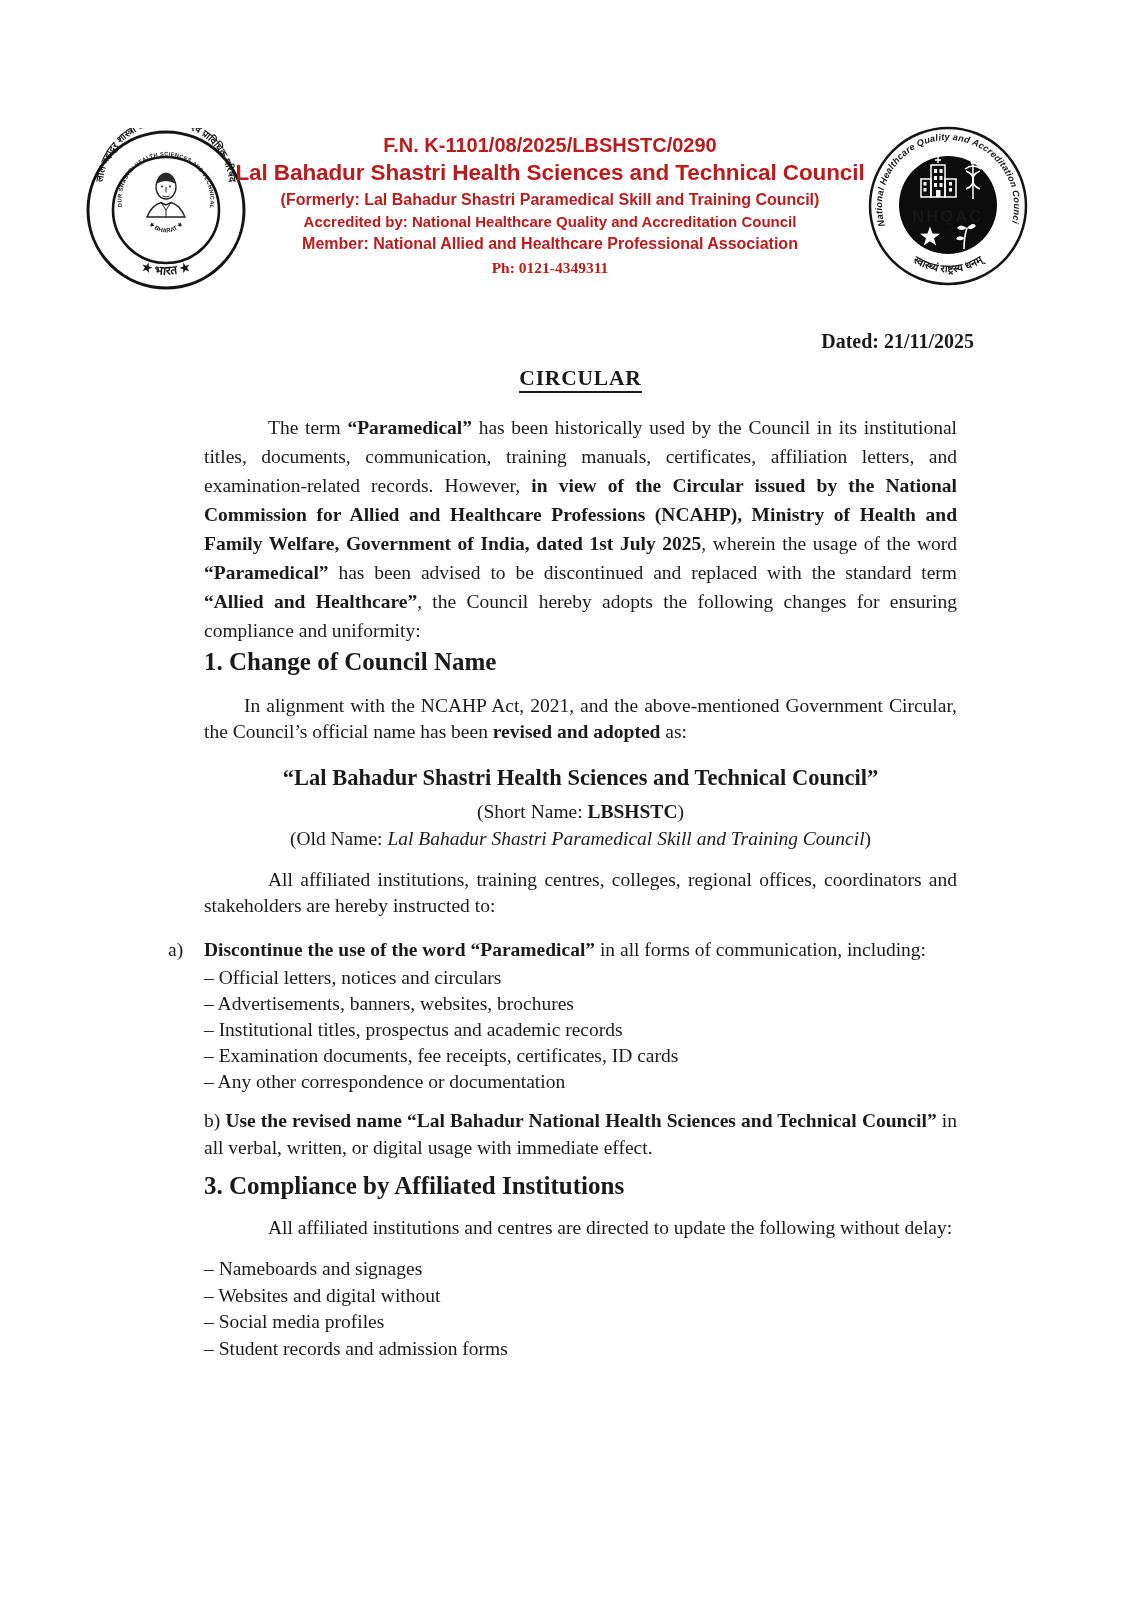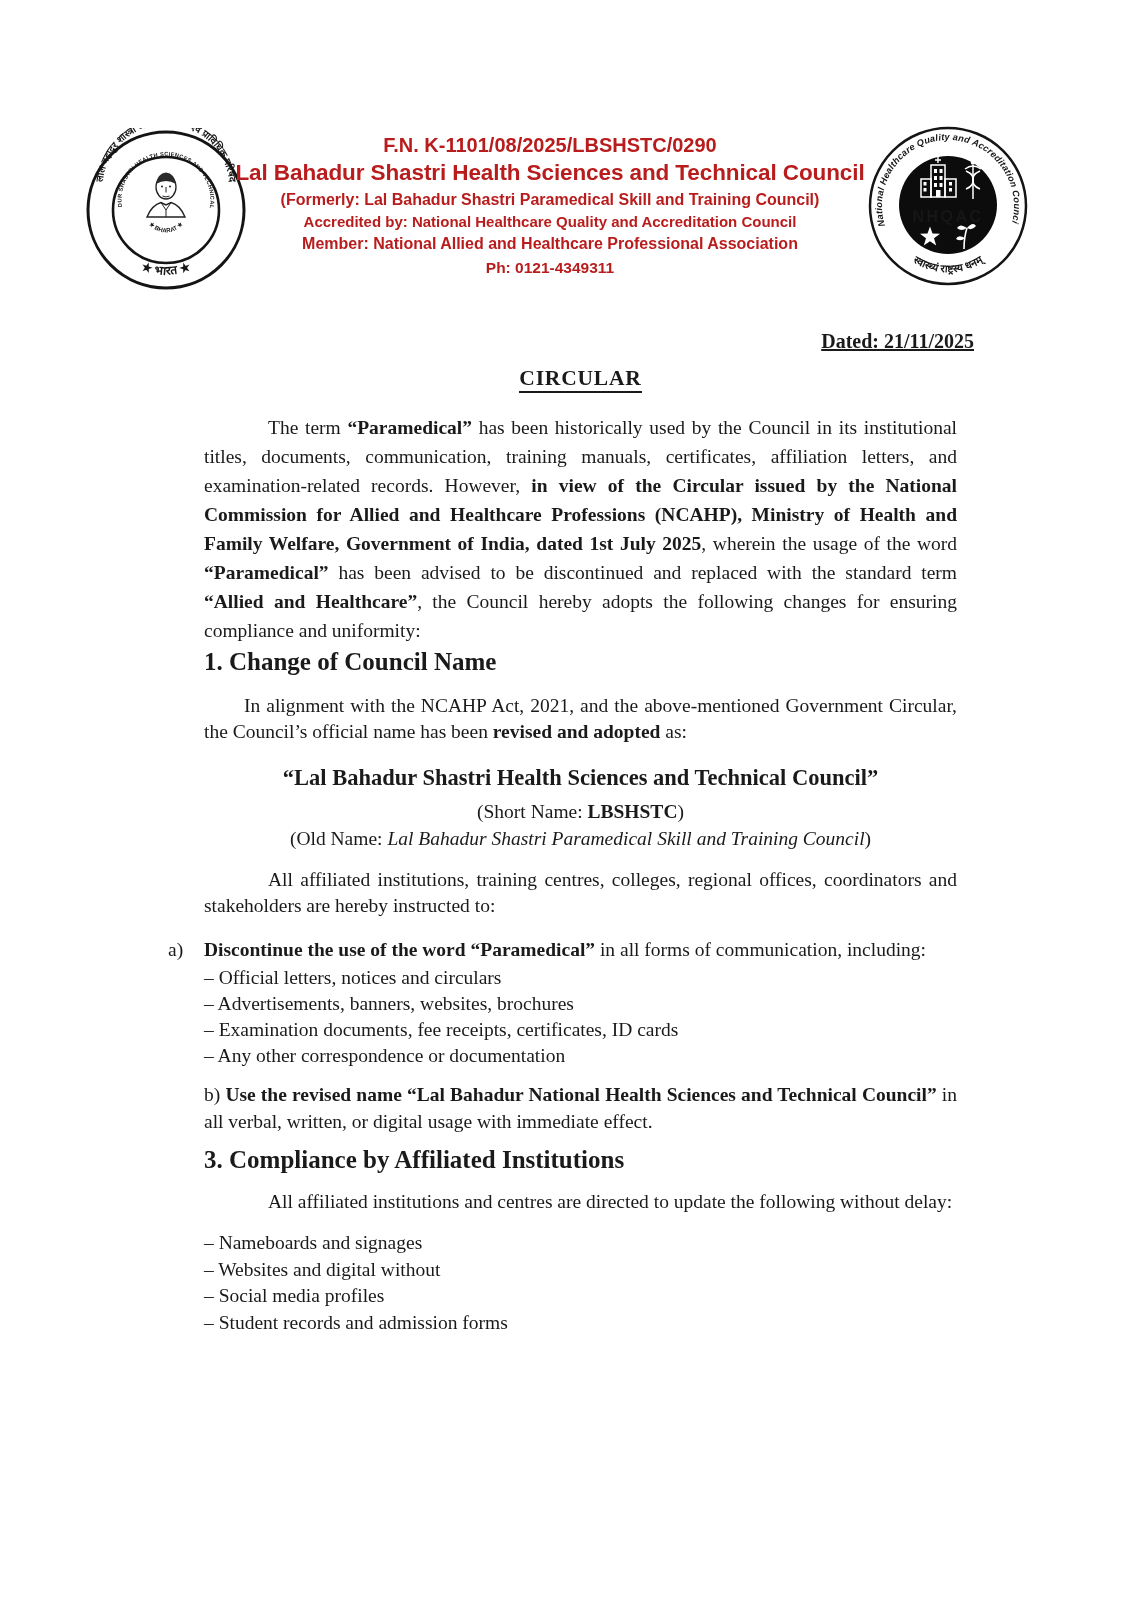--- a/index.html
+++ b/index.html
@@ -10,23 +10,23 @@
   
   .seal-left  { position:absolute; left:84px;  top:128px; }
   .seal-right { position:absolute; left:866px; top:121px; }
   .header-text { position:absolute; left:210px; top:133px; width:680px; text-align:center;
                  font-family:"Liberation Sans","DejaVu Sans",sans-serif; color:#b91c1c; }
   .fn        { font-weight:700; font-size:20px;  line-height:24px; margin-bottom:2px; }
   .council   { font-weight:700; font-size:22.5px; line-height:27px; margin:0 0 4px; letter-spacing:-0.1px; }
   .formerly  { font-weight:700; font-size:16px;   line-height:19px; margin-bottom:3px; }
   .accredited{ font-weight:700; font-size:15px; line-height:19px; margin-bottom:3px; }
   .member    { font-weight:700; font-size:16px;   line-height:19px; margin-bottom:5px; }
-  .phone     { font-family:Liberation Sans, sans-serif; font-weight:700; font-size:15.5px; line-height:19px; }
+  .phone     { font-family:Liberation Serif, serif; font-weight:700; font-size:15.5px; line-height:19px; }
 
-  .dated { position:absolute; top:330px; right:157px; font-weight:700; font-size:20px;text-decoration:underline; }
+  .dated { position:absolute; top:330px; right:157px; font-weight:700; font-size:20px; }
 
   
   .content { position:absolute; left:204px; top:360px; width:753px; }
   .title-wrap { text-align:center; margin:6px 0 0; }
   .title-wrap span { font-size:21.5px; font-weight:700; letter-spacing:0.8px;
                      border-bottom:2.5px solid #1a1a1a; padding-bottom:1px;text-align:right; }
   .para { font-size:19.5px; text-align:justify; }
   .p-intro { margin:22px 0 4px; line-height:29px; text-indent:64px; }
   .h-sec  { font-size:25px; font-weight:700; line-height:26px; margin:0 0 18px; }
   .p-align{ margin:0 0 18px; line-height:26px; text-indent:40px; }
@@ -161,20 +161,21 @@
     <div class="name-old"><span>(Old Name: </span><span class="i">Lal Bahadur Shastri Paramedical Skill and Training Council</span><span>)</span></div>
 
 
     <p class="para p-impl">All affiliated institutions, training centres, colleges, regional offices, coordinators and stakeholders are hereby instructed to:</p>
 
     <p class="para item-a"><span class="marker">a)</span><span class="b">Discontinue the use of the word “Paramedical”</span><span> in all forms of communication, including:</span></p>
 
     <div class="sublist">
       <div>– Official letters, notices and circulars</div>
       <div>– Advertisements, banners, websites, brochures</div>
+      <div>– Institutional titles, prospectus and academic records</div>
       <div>– Examination documents, fee receipts, certificates, ID cards</div>
       <div>– Any other correspondence or documentation</div>
     </div>
 
     <p class="para item-b"><span>b) </span><span class="b">Use the revised name “Lal Bahadur National Health Sciences and Technical Council”</span><span> in all verbal, written, or digital usage with immediate effect.</span></p>
 
     <h3 class="h-sec" style="margin-bottom:15px;">3. Compliance by Affiliated Institutions</h3>
 
     <p class="para p-comp">All affiliated institutions and centres are directed to update the following without delay:</p>
 

